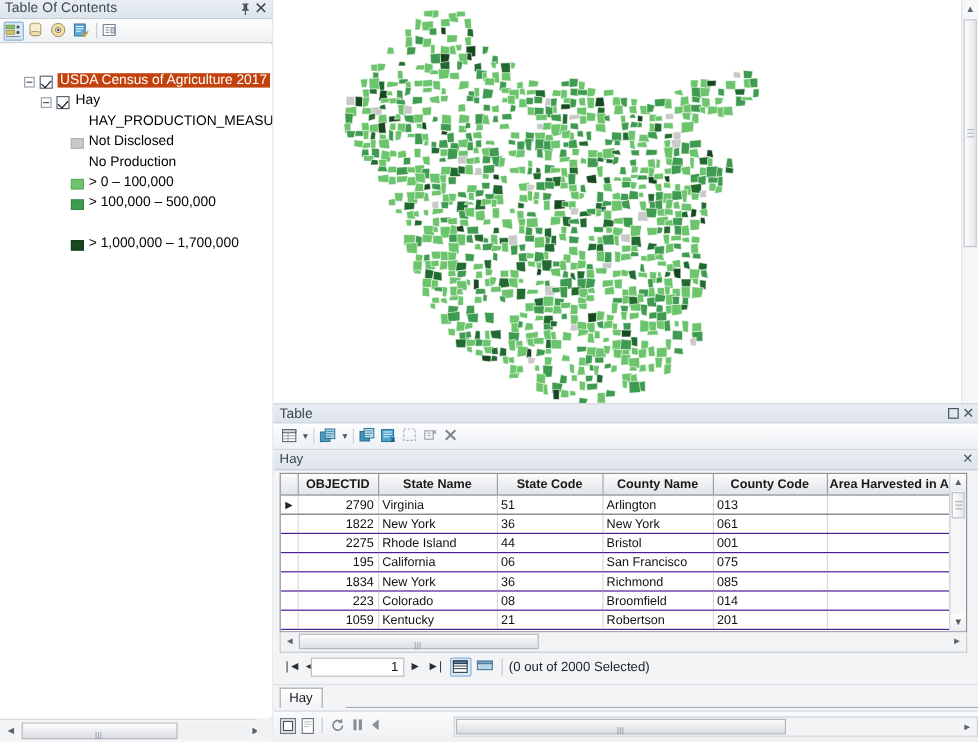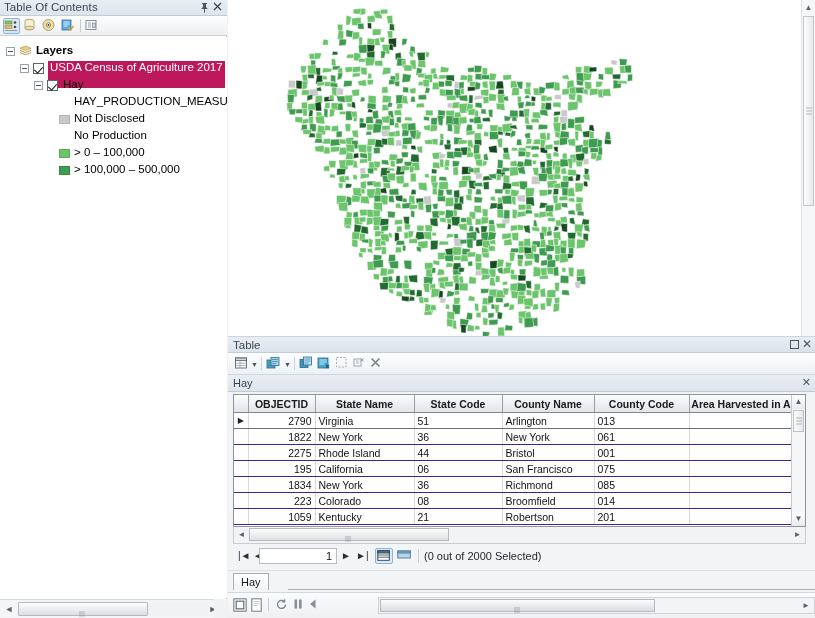--- a/index.html
+++ b/index.html
@@ -63,21 +63,21 @@
     position:absolute;width:11px;height:11px;top:3px;
     border:1px solid #5c666f;background:#fff;box-sizing:border-box;cursor:pointer;
   }
   .chk:after{
     content:"";position:absolute;left:2px;top:1px;width:4px;height:7px;
     border:solid #11181f;border-width:0 1.6px 1.6px 0;transform:rotate(42deg);
   }
   .node-label{position:absolute;top:1px;font-size:11.5px;color:#000;}
   .node-label.bold{font-weight:bold;}
   .node-label.sel-hl{
-    background:#be185d;color:#ffffff;padding:0 2px 15px 2px;
+    background:#c2410c;color:#ffffff;padding:0 2px 0 2px;
   }
   .layers-ico{position:absolute;top:2px;width:13px;height:12px;}
   .swatch{
     position:absolute;width:11px;height:9px;top:4px;border:1px solid rgba(0,0,0,.12);
     box-sizing:border-box;
   }
 
   .toc-hscroll{
     position:absolute;left:0;bottom:0;width:227px;height:19px;
     background:#f4f5f7;border-top:1px solid #d6dade;box-sizing:border-box;
@@ -315,31 +315,20 @@
         <svg width="15" height="14" viewBox="0 0 15 14">
           <rect x="2" y="2.5" width="10" height="9" fill="#fff" stroke="#6b747d" stroke-width=".8"></rect>
           <path d="M4 5h3M4 7h3M4 9h3" stroke="#6b747d" stroke-width=".7"></path>
           <rect x="8.5" y="5" width="3" height="4.5" fill="#c9d7e5" stroke="#6b747d" stroke-width=".6"></rect>
         </svg>
       </span>
     </div>
 
     <div class="toc-tree">
 
-      <div class="node" style="left:0;top:6px;width:227px">
-        <span class="expander" style="left:6px"></span>
-        <span class="layers-ico" style="left:19px">
-          <svg width="13" height="12" viewBox="0 0 13 12">
-            <path d="M6.5 1L12 3.2 6.5 5.4 1 3.2z" fill="#f0cf7a" stroke="#a8873a" stroke-width=".6"></path>
-            <path d="M1 5.3l5.5 2.2L12 5.3" fill="none" stroke="#a8873a" stroke-width=".9"></path>
-            <path d="M1 7.6l5.5 2.2L12 7.6" fill="none" stroke="#a8873a" stroke-width=".9"></path>
-          </svg>
-        </span>
-        <span class="node-label bold" style="left:36px">Layers</span>
-      </div>
 
       <div class="node" style="left:0;top:23px;width:227px">
         <span class="expander" style="left:20px"></span>
         <span class="chk" style="left:33px"></span>
         <span class="node-label sel-hl" style="left:48px">USDA Census of Agriculture 2017</span>
       </div>
 
       <div class="node" style="left:0;top:40px;width:227px">
         <span class="expander" style="left:34px"></span>
         <span class="chk" style="left:47px"></span>
@@ -357,20 +346,24 @@
       <div class="node" style="left:0;top:91px;width:227px">
         <span class="node-label" style="left:74px">No Production</span>
       </div>
       <div class="node" style="left:0;top:108px;width:227px">
         <span class="swatch" style="left:59px;background:#6cc46c"></span>
         <span class="node-label" style="left:74px">&gt; 0 – 100,000</span>
       </div>
       <div class="node" style="left:0;top:125px;width:227px">
         <span class="swatch" style="left:59px;background:#3f9b4f"></span>
         <span class="node-label" style="left:74px">&gt; 100,000 – 500,000</span>
+      </div>
+      <div class="node" style="left:0;top:159px;width:227px">
+        <span class="swatch" style="left:59px;background:#17471f"></span>
+        <span class="node-label" style="left:74px">&gt; 1,000,000 – 1,700,000</span>
       </div>
 
     </div>
 
     <div class="toc-hscroll">
       <span class="sb-arrow" style="left:2px">◄</span>
       <span class="sb-track" style="left:18px;top:2px;width:190px;height:14px;"></span>
       <span class="sb-thumb" style="left:18px;width:130px;">
         <span class="sb-grip"><i></i><i></i><i></i></span>
       </span>

